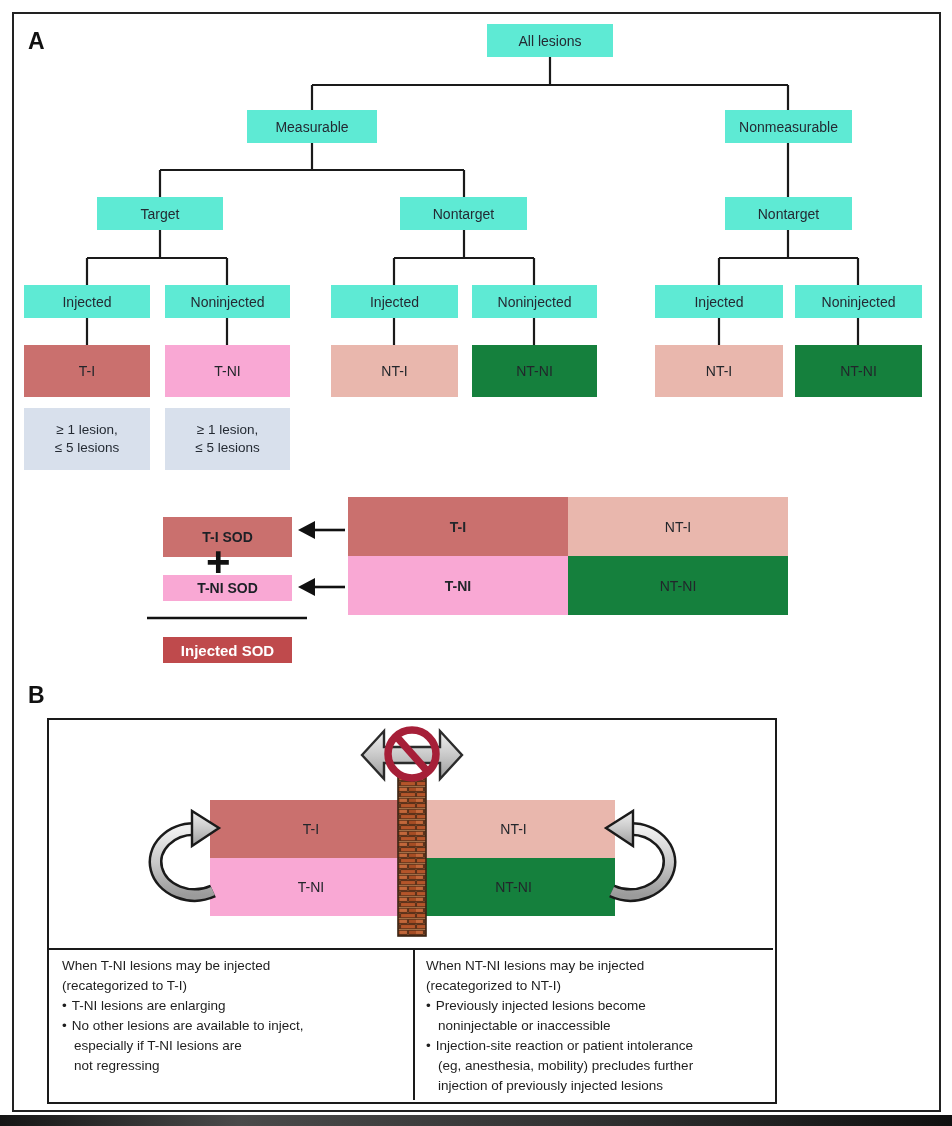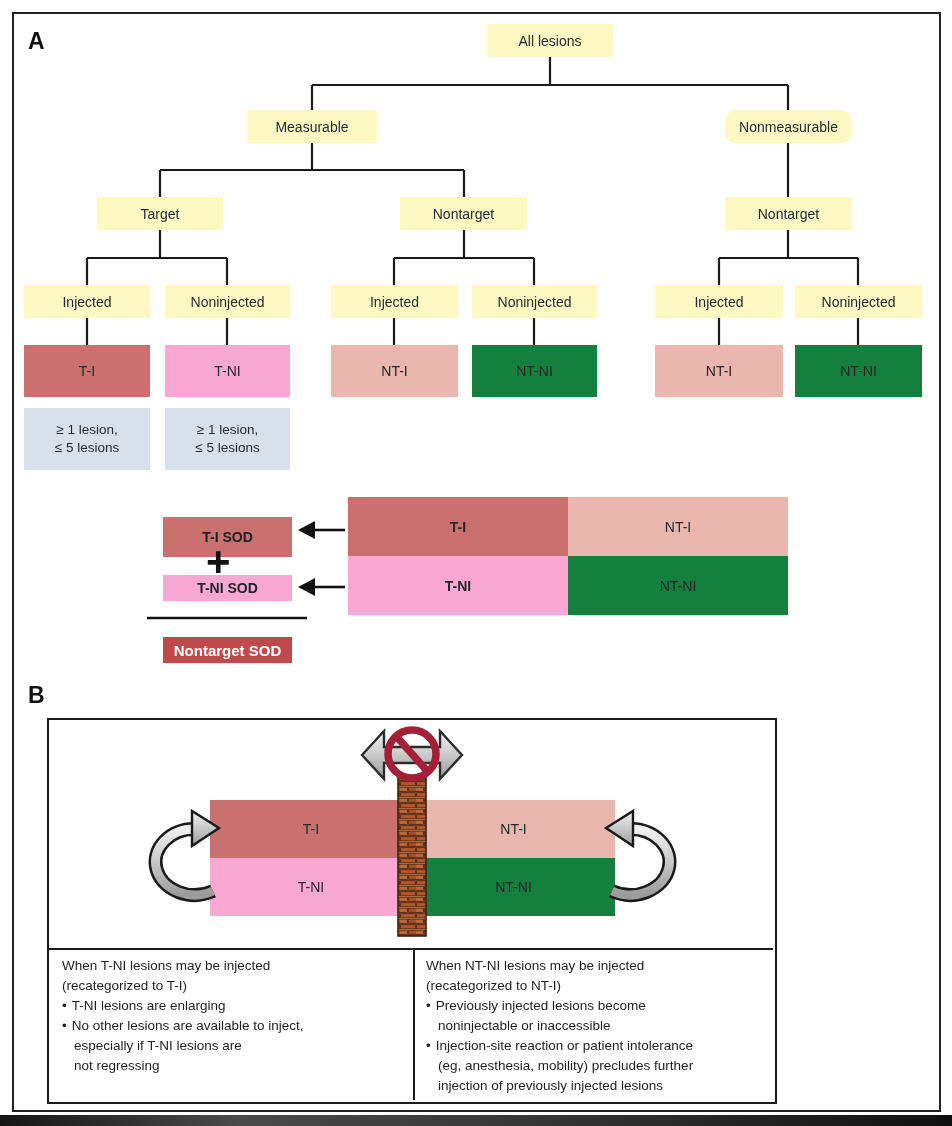--- a/index.html
+++ b/index.html
@@ -3,21 +3,21 @@
 <meta charset="utf-8">
 <style>
   html,body{margin:0;padding:0;background:#ffffff;}
   #fig{
     position:relative;width:952px;height:1126px;background:#ffffff;
     font-family:"Liberation Sans",sans-serif;color:#222;overflow:hidden;
   }
   .panel-letter{position:absolute;font-size:23px;font-weight:bold;color:#111;}
   .outer-border{position:absolute;left:12px;top:12px;width:925px;height:1096px;border:2px solid #222;}
   .node{
-    position:absolute;background:#fef9c3;display:flex;align-items:center;justify-content:center;
+    position:absolute;background:#5eead4;display:flex;align-items:center;justify-content:center;
     font-size:14px;color:#242a33;text-align:center;
   }
   .cbox{
     position:absolute;display:flex;align-items:center;justify-content:center;
     font-size:14px;color:#22262b;text-align:center;
   }
   .red{background:#ca706e;}
   .blue{background:#f9a8d4;}
   .pink{background:#e9b7ad;}
   .lblue{background:#15803d;}
@@ -45,21 +45,21 @@
 <div id="fig">
 
   <div class="outer-border"></div>
 
   <div class="panel-letter" style="left:28px;top:28px;">A</div>
   <div class="panel-letter" style="left:28px;top:682px;">B</div>
 
   <div class="node" style="left:487px;top:24px;width:126px;height:33px;">All lesions</div>
 
   <div class="node" style="left:247px;top:110px;width:130px;height:33px;">Measurable</div>
-  <div class="node" style="left:725px;top:110px;width:127px;height:33px;border-radius:11px;">Nonmeasurable</div>
+  <div class="node" style="left:725px;top:110px;width:127px;height:33px;">Nonmeasurable</div>
 
   <div class="node" style="left:97px;top:197px;width:126px;height:33px;">Target</div>
   <div class="node" style="left:400px;top:197px;width:127px;height:33px;">Nontarget</div>
   <div class="node" style="left:725px;top:197px;width:127px;height:33px;">Nontarget</div>
 
   <div class="node" style="left:24px;top:285px;width:126px;height:33px;">Injected</div>
   <div class="node" style="left:165px;top:285px;width:125px;height:33px;">Noninjected</div>
   <div class="node" style="left:331px;top:285px;width:127px;height:33px;">Injected</div>
   <div class="node" style="left:472px;top:285px;width:125px;height:33px;">Noninjected</div>
   <div class="node" style="left:655px;top:285px;width:128px;height:33px;">Injected</div>
@@ -77,21 +77,21 @@
     <span>≤ 5 lesions</span>
   </div>
   <div class="note" style="left:165px;top:408px;width:125px;height:62px;">
     <span>≥ 1 lesion,</span>
     <span>≤ 5 lesions</span>
   </div>
 
   <div class="sodbox red" style="left:163px;top:517px;width:129px;height:40px;">T-I SOD</div>
   <div class="plus" style="left:206px;top:541px;">+</div>
   <div class="sodbox blue" style="left:163px;top:575px;width:129px;height:26px;">T-NI SOD</div>
-  <div class="sodbox combined" style="left:163px;top:637px;width:129px;height:26px;">Nontarget SOD</div>
+  <div class="sodbox combined" style="left:163px;top:637px;width:129px;height:26px;">Injected SOD</div>
 
   <div class="cbox red gridlabel-bold" style="left:348px;top:497px;width:220px;height:59px;">T-I</div>
   <div class="cbox pink" style="left:568px;top:497px;width:220px;height:59px;">NT-I</div>
   <div class="cbox blue gridlabel-bold" style="left:348px;top:556px;width:220px;height:59px;">T-NI</div>
   <div class="cbox lblue" style="left:568px;top:556px;width:220px;height:59px;">NT-NI</div>
 
   <div class="bbox" style="left:47px;top:718px;width:726px;height:382px;"></div>
 
   <div class="cbox red" style="left:210px;top:800px;width:202px;height:58px;">T-I</div>
   <div class="cbox pink" style="left:412px;top:800px;width:203px;height:58px;">NT-I</div>

